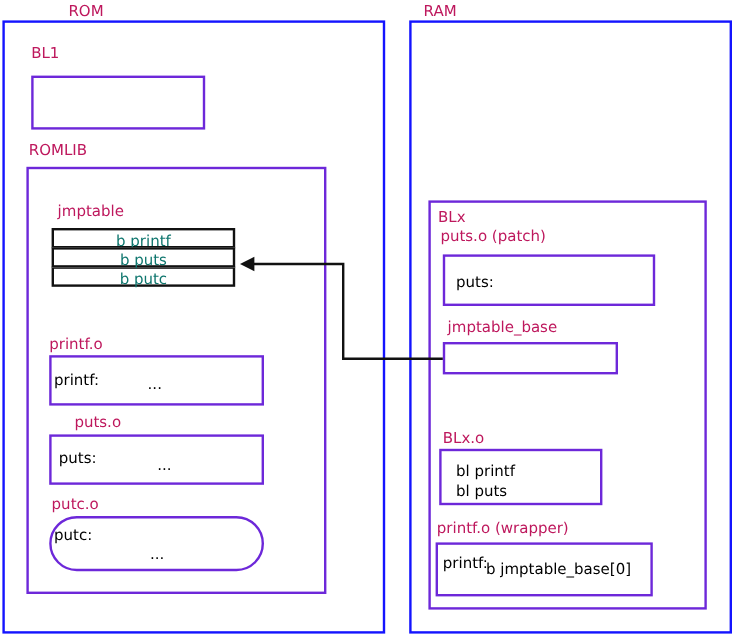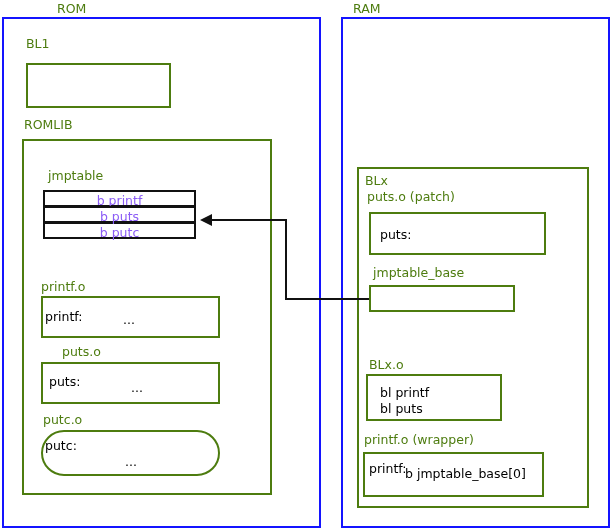--- a/index.html
+++ b/index.html
@@ -1,26 +1,26 @@
 <!DOCTYPE html>
 <html><head>
 <meta charset="utf-8">
 <style>
   html,body{margin:0;padding:0;background:#ffffff;}
   body{font-family:"DejaVu Sans","Liberation Sans",sans-serif;}
   #stage{position:relative;width:613px;height:530px;background:#fff;overflow:hidden;}
 
-  .lbl{position:absolute;font-size:12.5px;color:#4d7c0f;white-space:nowrap;line-height:1;}
+  .lbl{position:absolute;font-size:12.5px;color:#be185d;white-space:nowrap;line-height:1;}
   .region{position:absolute;border:2px solid #1414ff;background:transparent;box-sizing:border-box;}
-  .bx{position:absolute;border:2px solid #4d7c0f;background:#fff;box-sizing:border-box;}
+  .bx{position:absolute;border:2px solid #6d28d9;background:#fff;box-sizing:border-box;}
   .bx-in{position:absolute;font-size:12.5px;color:#000;white-space:pre;line-height:1;}
 
   
   .jt{position:absolute;box-sizing:border-box;border:2px solid #111;background:#fff;
-      font-size:12.5px;color:#8b5cf6;text-align:center;line-height:1;}
+      font-size:12.5px;color:#0f766e;text-align:center;line-height:1;}
   .jt span{position:relative;top:3px;}
 
   
   #conn{position:absolute;left:0;top:0;width:613px;height:530px;pointer-events:none;}
 </style>
 </head>
 <body>
 
 <div id="stage">
 

